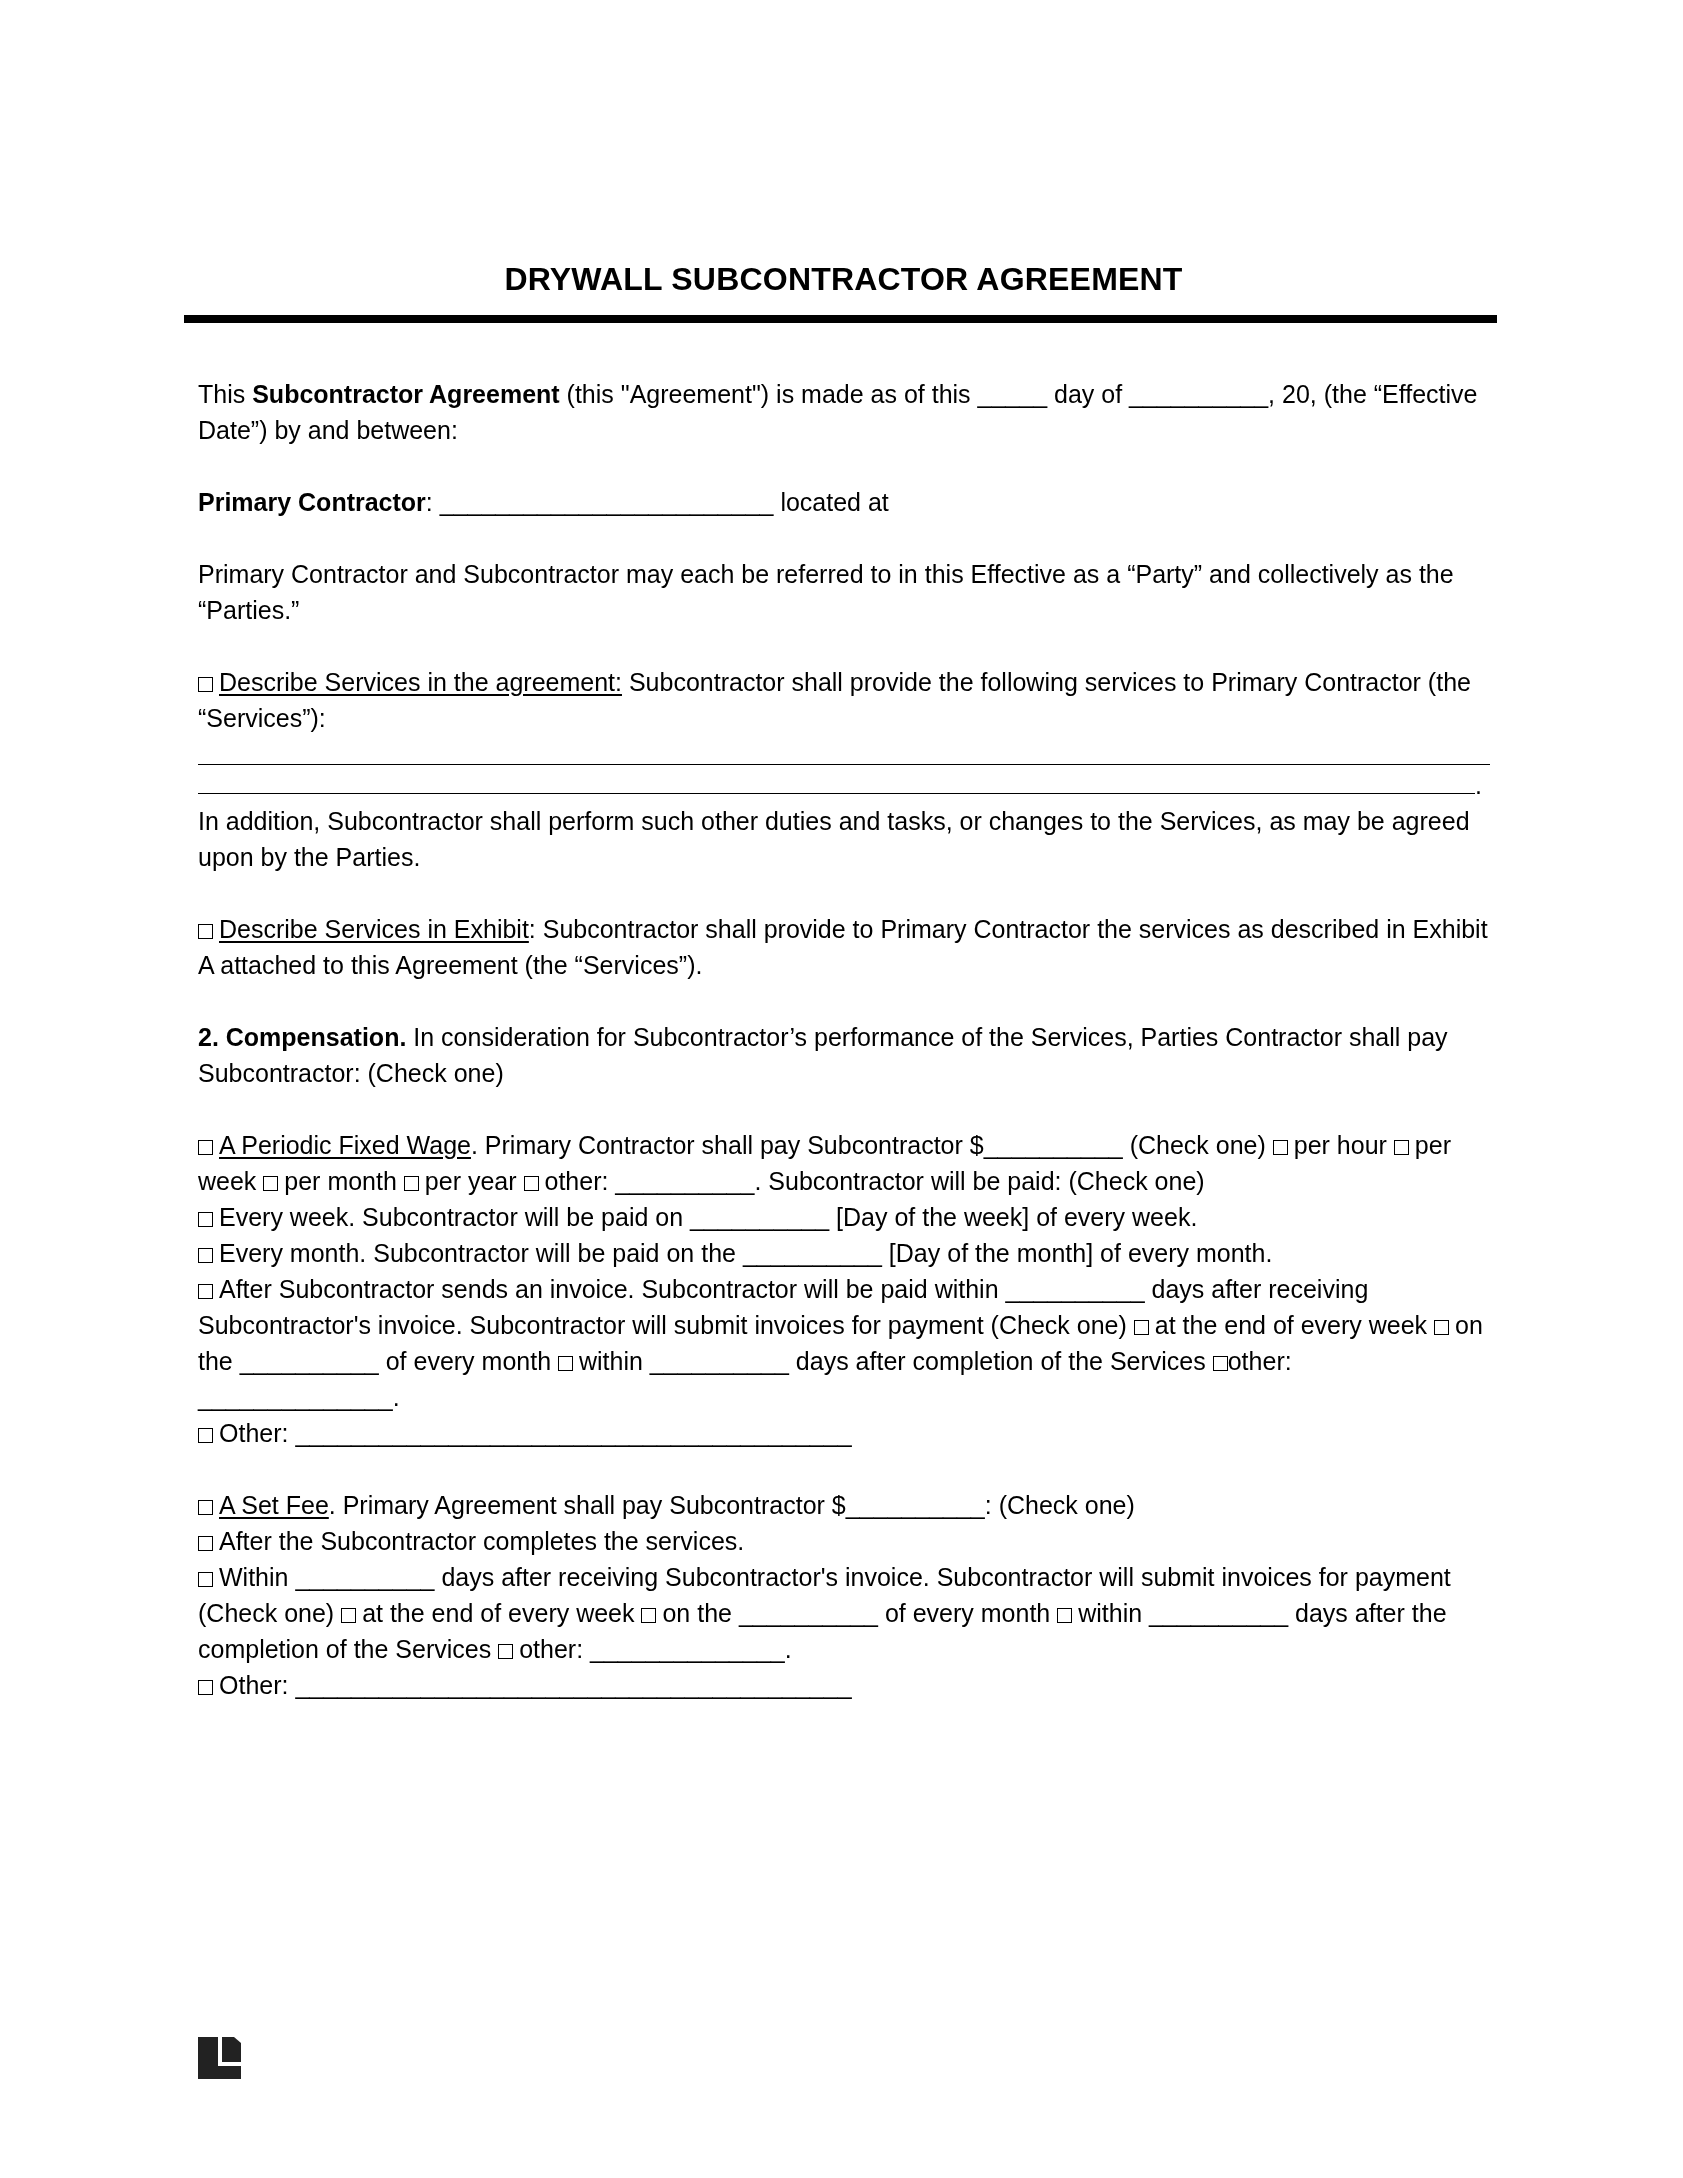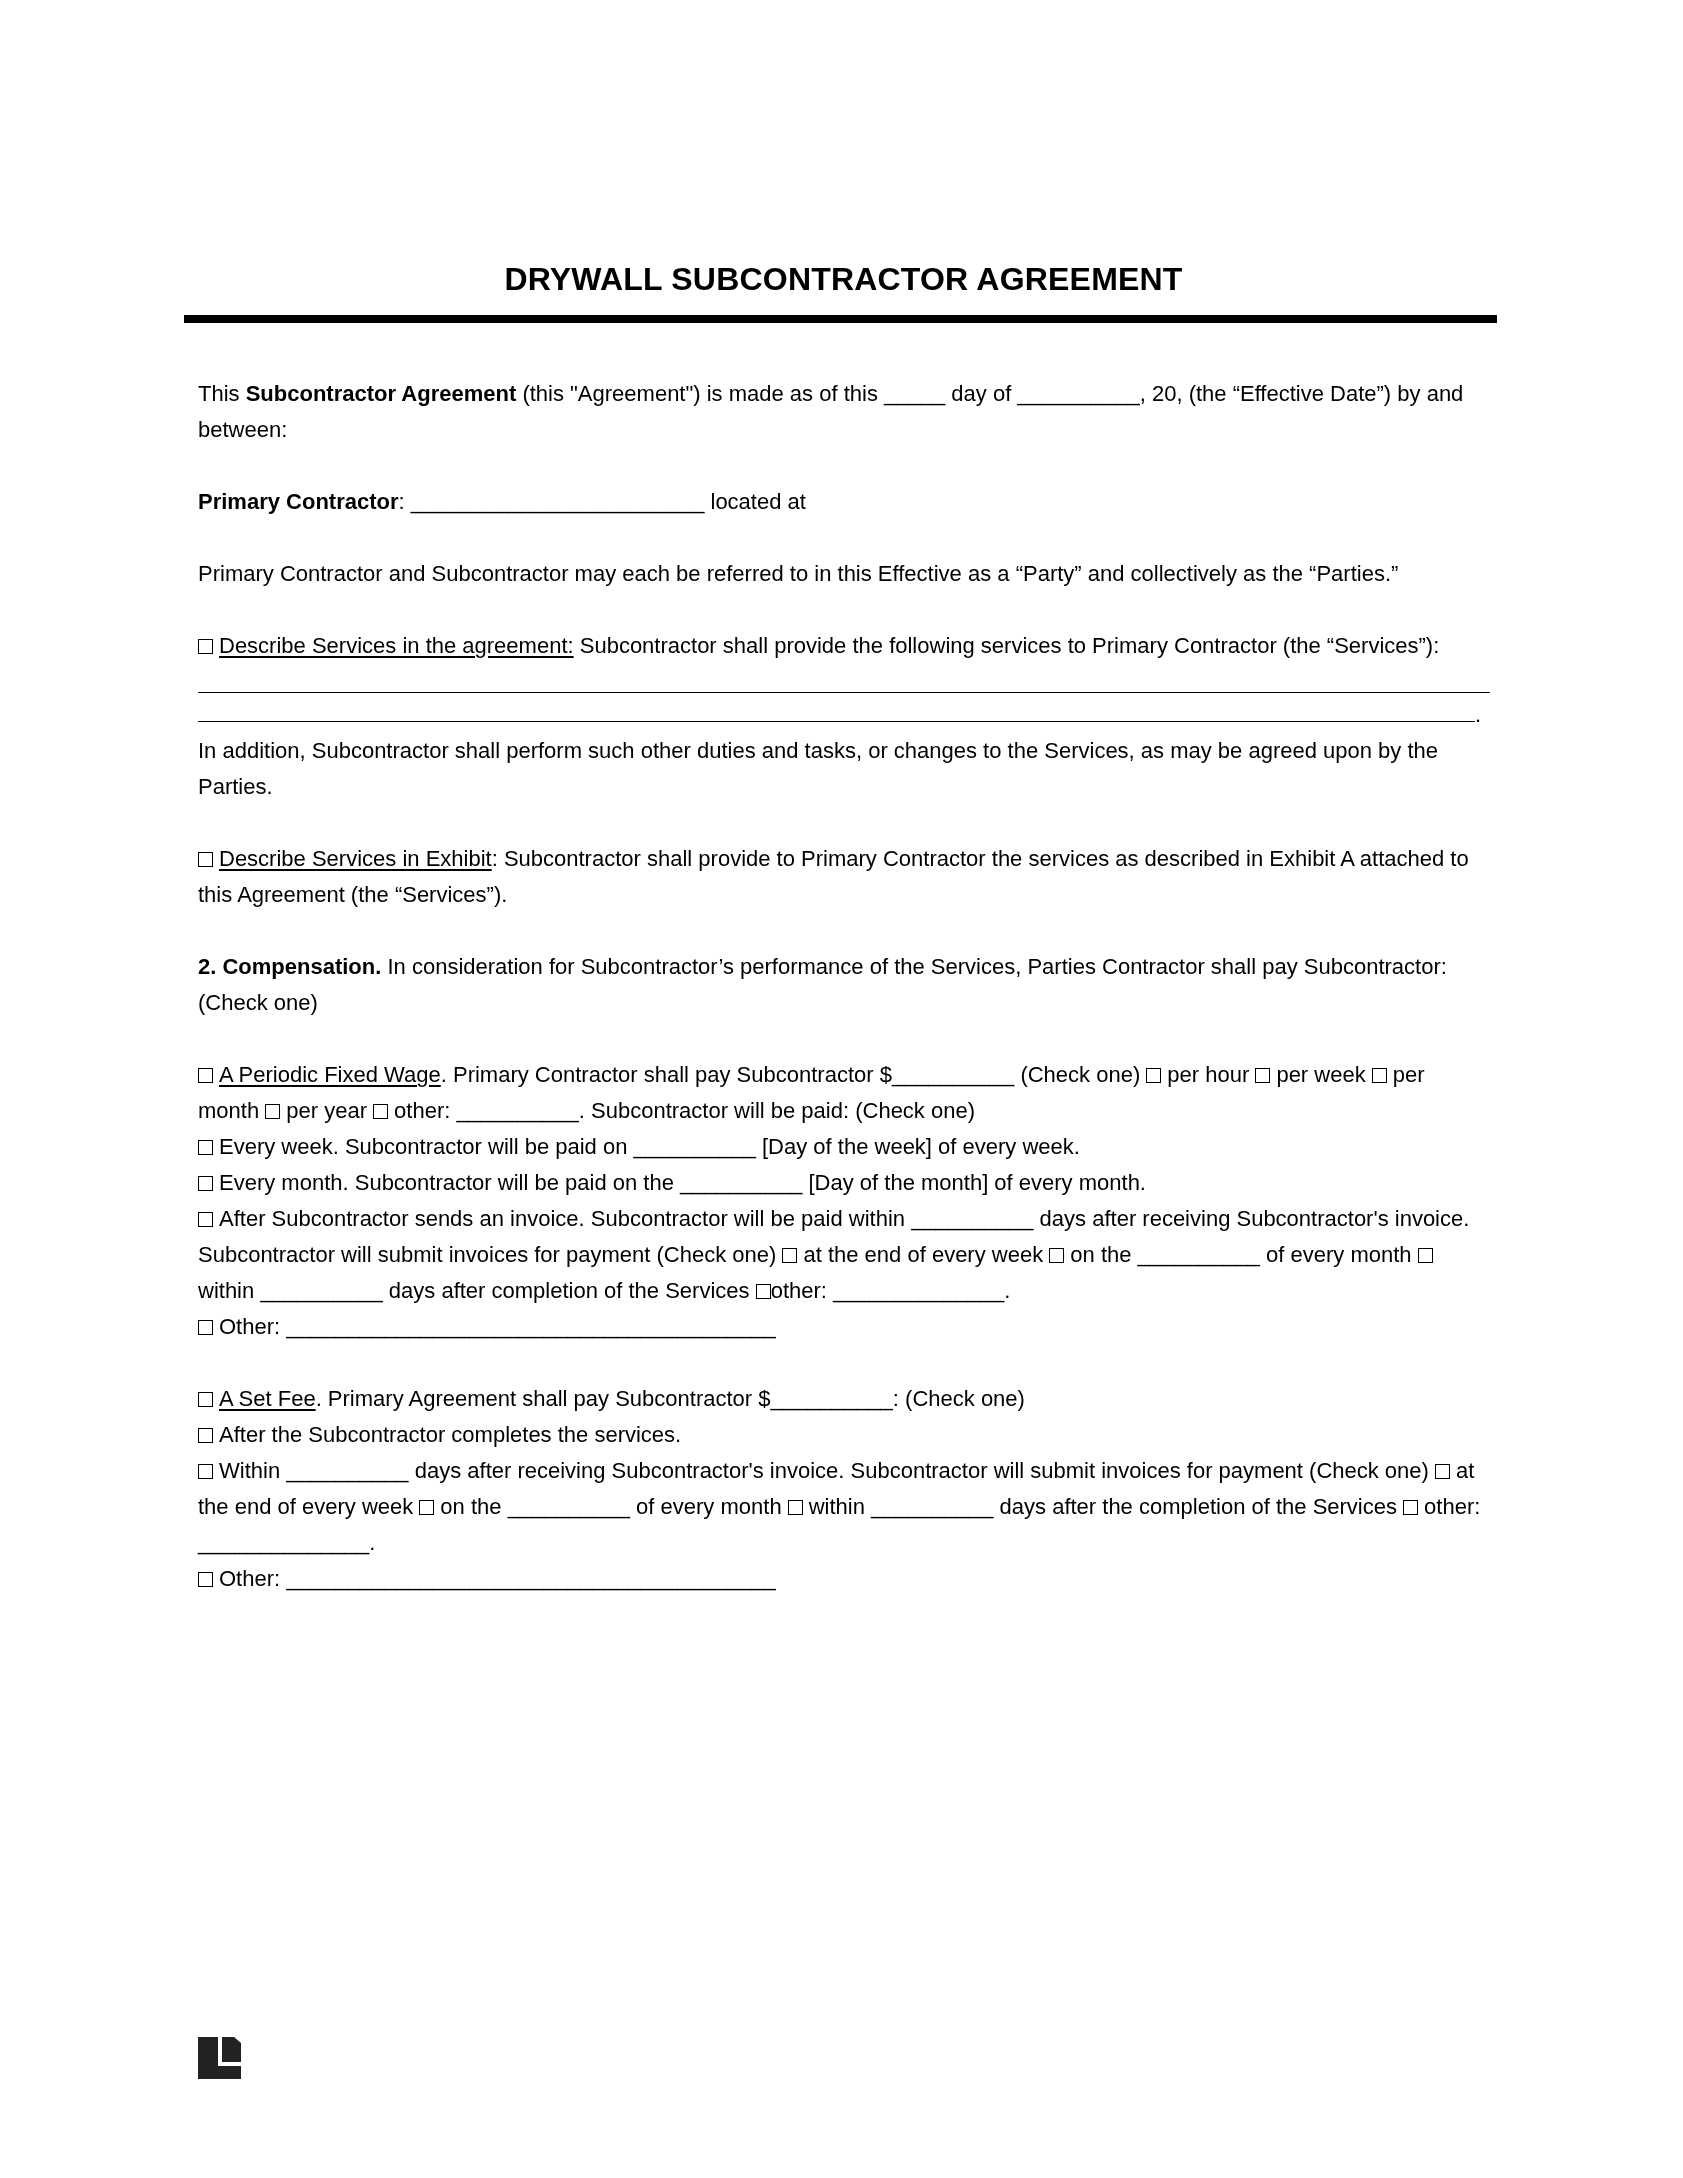--- a/index.html
+++ b/index.html
@@ -3,21 +3,21 @@
 <meta charset="utf-8">
 <style>
   html, body { margin: 0; padding: 0; background: #ffffff; }
   body { width: 1683px; height: 2178px; position: relative; overflow: hidden;
          font-family: "Liberation Sans", sans-serif; color: #000; }
   .page { position: absolute; left: 0; top: 0; width: 1683px; height: 2178px; }
   .title { position: absolute; left: 171px; width: 1313px; top: 234px; text-align: center;
            font-size: 32px; font-weight: bold; line-height: 59px; letter-spacing: 0.2px; margin: 16px; }
   .title-rule { position: absolute; left: 184px; top: 315px; width: 1313px; height: 8px; background: #000; }
   .body { position: absolute; left: 198px; top: 376px; width: 1292px;
-          font-size: 22px; line-height: 36px; }
+          font-size: 25px; line-height: 36px; }
   .body p { margin: 0 0 36px 0; }
   .body p.tight { margin: 0; }
   b { font-weight: bold; }
   u { text-underline-offset: 3px; }
   .cb { display: inline-block; width: 15px; height: 15px; border: 1.5px solid #000;
         margin-right: 6px; vertical-align: -1px; box-sizing: border-box; }
   .fullline { display: block; border-bottom: 1.5px solid #000; height: 28px; }
   .fullline.short { width: 1277px; display: inline-block; vertical-align: baseline; }
   .logo { position: absolute; left: 198px; top: 2037px; width: 43px; height: 42px; }
 </style>

